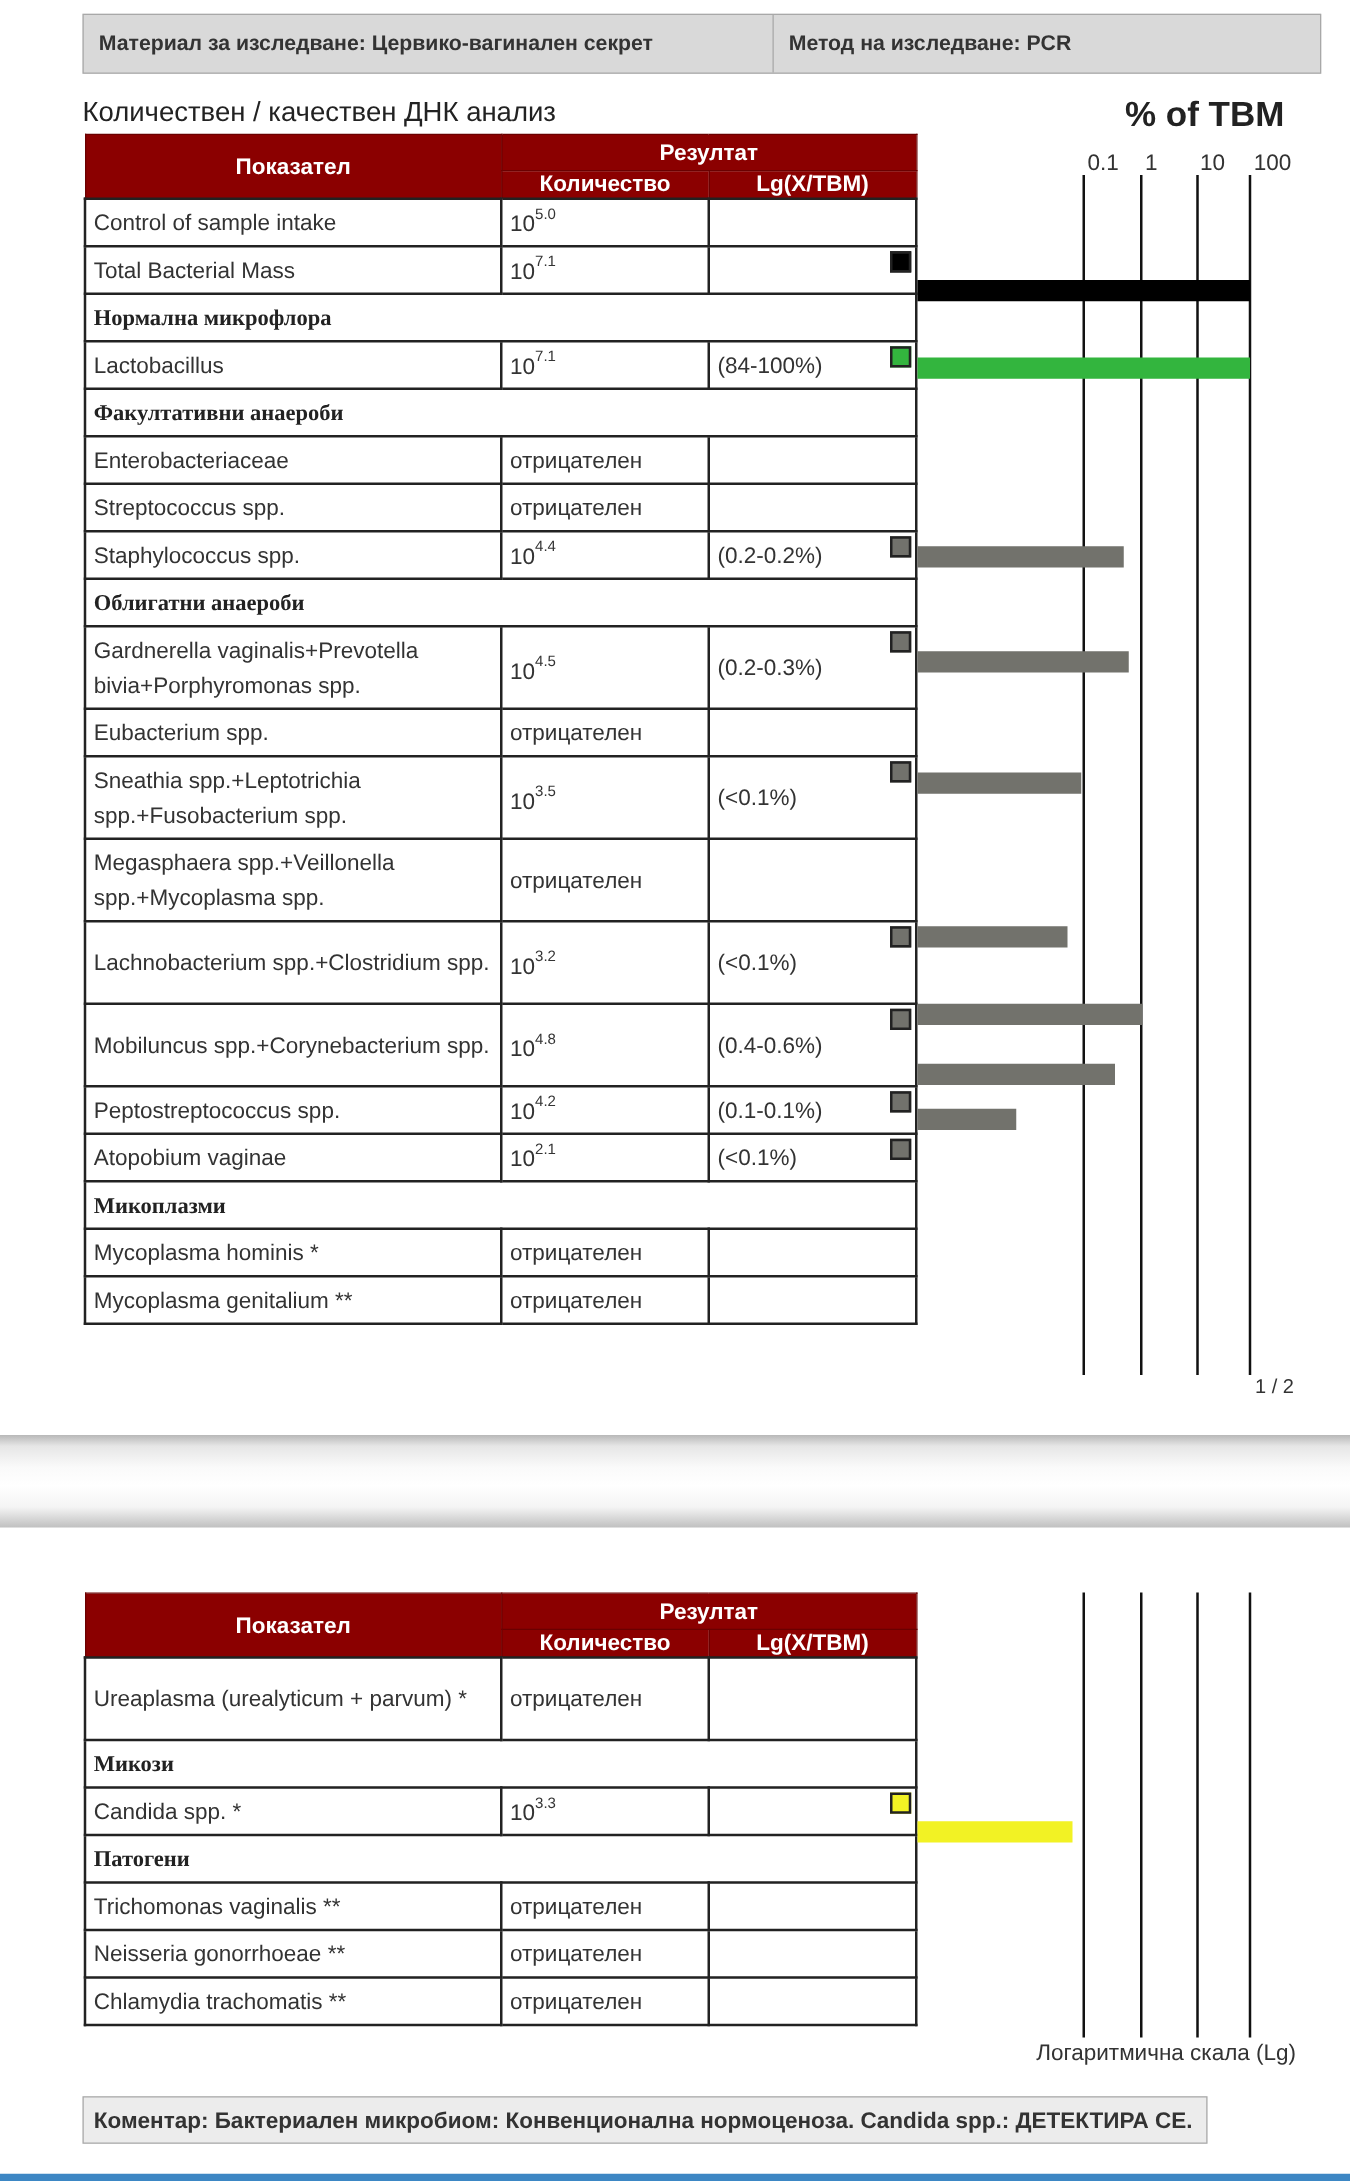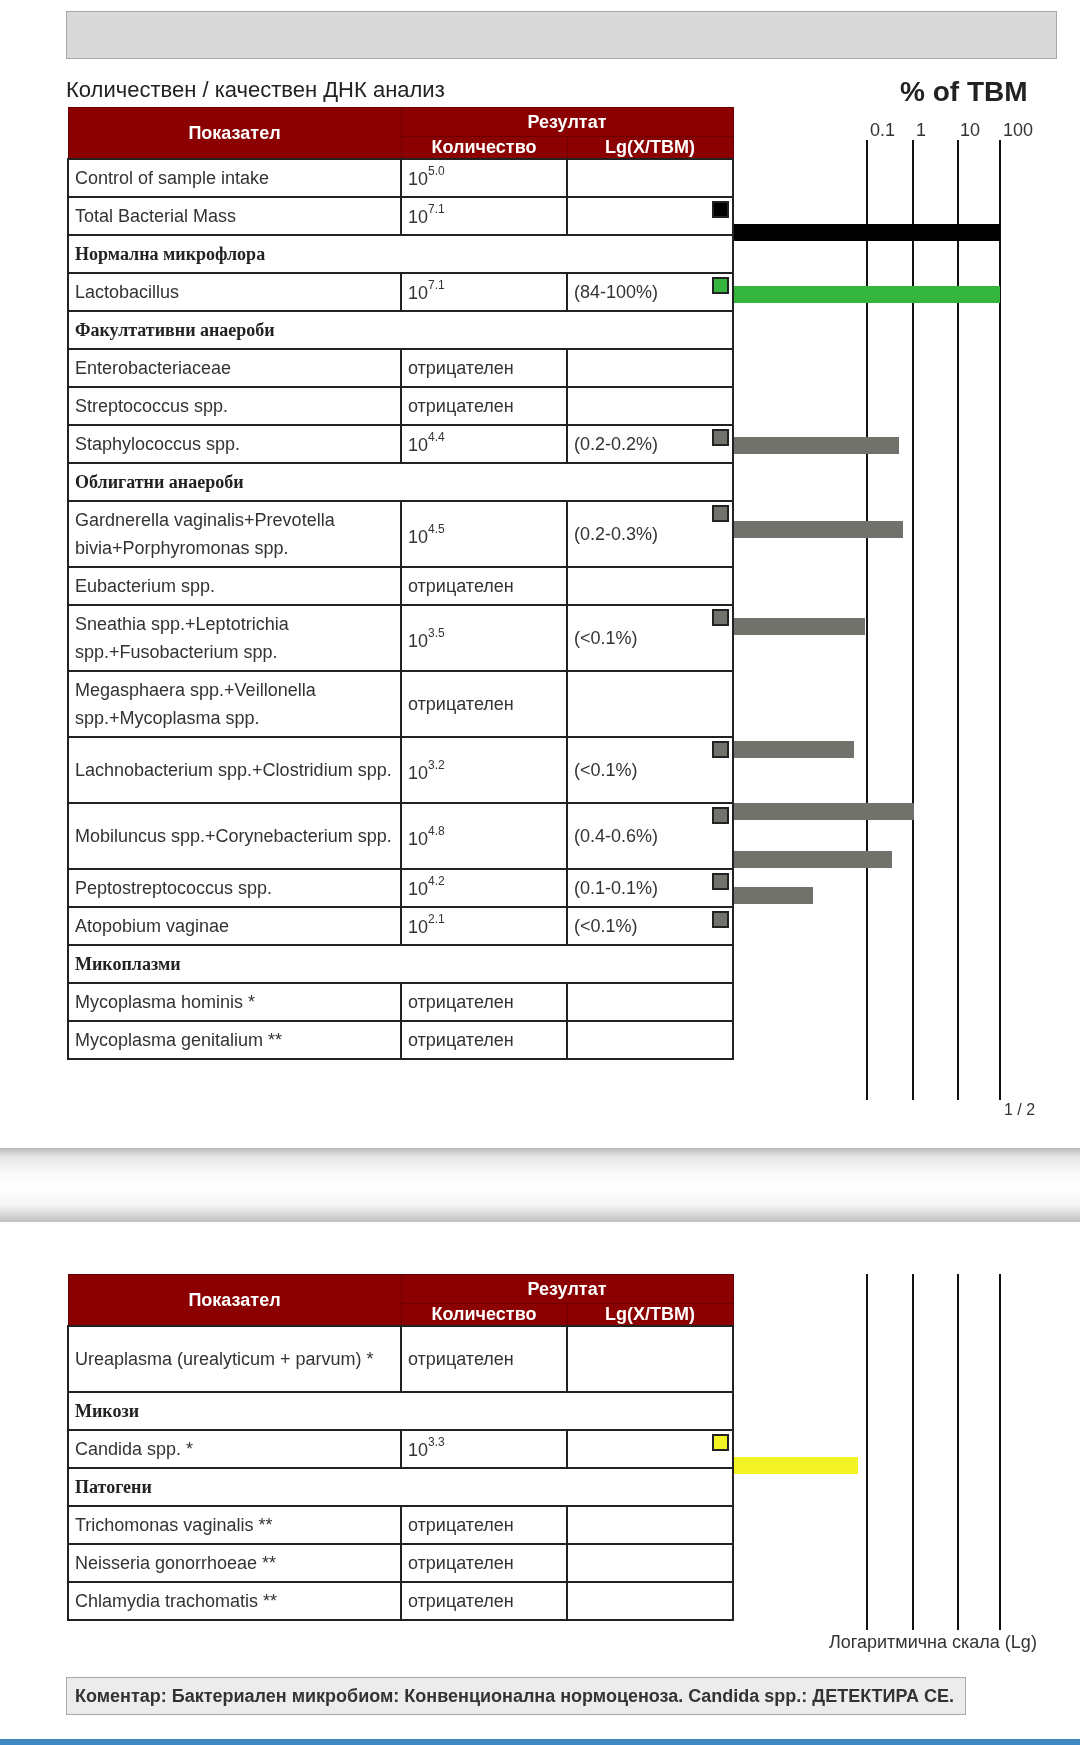--- a/index.html
+++ b/index.html
@@ -45,20 +45,22 @@
   .comment-box { position: absolute; left: 66px; top: 1677px; width: 900px; height: 38px;
     background: #ececec; border: 1px solid #a8a8a8; display: flex; align-items: center; padding-left: 8px;
     font-size: 18px; font-weight: bold; color: #333; }
 
   .bottom-bar { position: absolute; left: 0; top: 1739px; width: 1080px; height: 6px; background: #3d87c4; }
 </style>
 </head>
 <body>
 
 <div class="info-box">
+  <div class="info-cell left">Материал за изследване: Цервико-вагинален секрет</div>
+  <div class="info-cell right">Метод на изследване: PCR</div>
 </div>
 
 <div class="section-title">Количествен / качествен ДНК анализ</div>
 <div class="tbm-title">% of TBM</div>
 <div class="tick-label" style="left:870px">0.1</div>
 <div class="tick-label" style="left:916px">1</div>
 <div class="tick-label" style="left:960px">10</div>
 <div class="tick-label" style="left:1003px">100</div>
 
 <table class="results" id="table1" style="top:107px">

